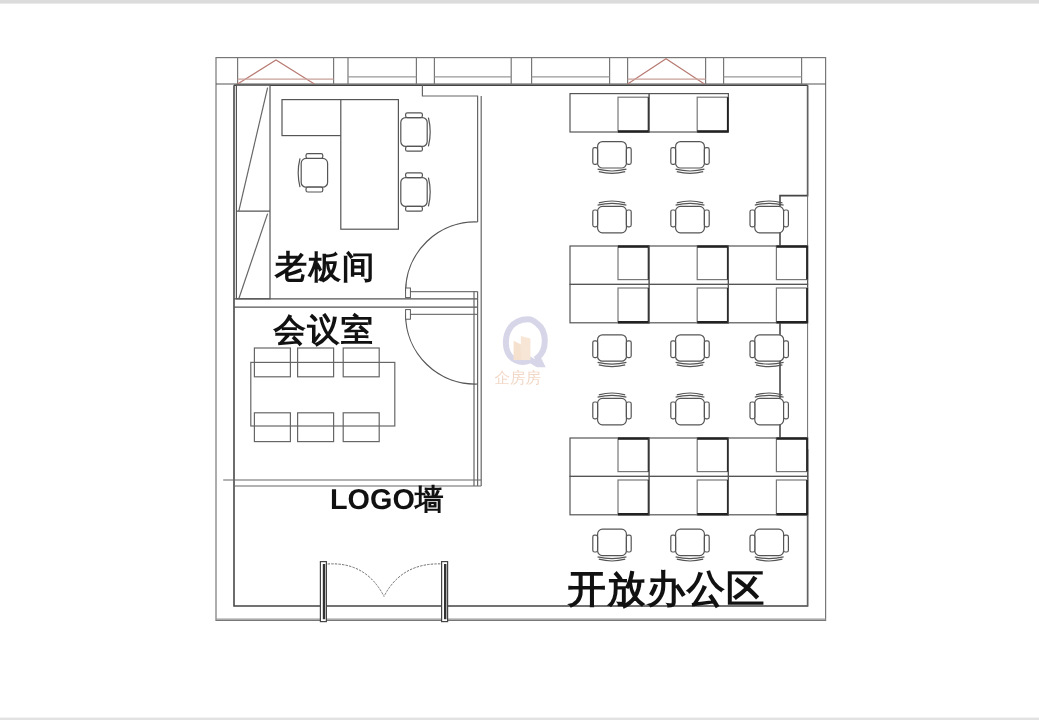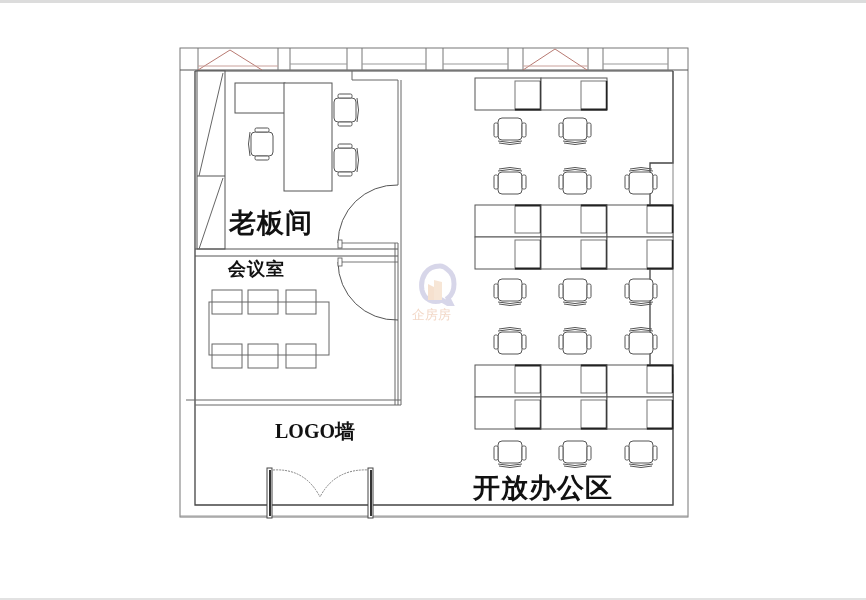--- a/index.html
+++ b/index.html
@@ -2,21 +2,21 @@
 <html><head>
 <meta charset="utf-8">
 <style>
   html, body { margin: 0; padding: 0; background: #ffffff; }
   body { width: 866px; height: 600px; position: relative; overflow: hidden;
          font-family: "DejaVu Sans", "Liberation Sans", sans-serif; }
   .top-strip { position: absolute; left: 0; top: 0; width: 866px; height: 3px; background: #dcdcdc; }
   .bottom-strip { position: absolute; left: 0; bottom: 0; width: 866px; height: 2px; background: #e2e2e2; }
   #plan { position: absolute; left: 0; top: 0; width: 866px; height: 600px; }
   .room-label { position: absolute; color: #111; font-weight: bold; white-space: nowrap;
-                font-family: Liberation Serif, serif; letter-spacing: 1px; }
+                font-family: Liberation Sans, sans-serif; letter-spacing: 1px; }
   .watermark { position: absolute; left: 412px; top: 262px; width: 50px; height: 72px; opacity: 0.55; }
   .watermark-text { position: absolute; left: 0; top: 44px; width: 50px; text-align: left;
                     font-size: 13px; color: #e8b89a; font-family: "DejaVu Sans", sans-serif; }
 </style>
 </head>
 <body>
 
 <div class="top-strip"></div>
 
 <svg id="plan" viewBox="0 0 866 600" xmlns="http://www.w3.org/2000/svg">
@@ -206,17 +206,17 @@
 <div class="watermark">
   <svg width="50" height="44" viewBox="0 0 50 44">
     <path d="M28 4 C14 4 8 16 10 28 C12 38 22 42 30 38 L40 44 L36 36 C44 30 44 14 36 8 C33 5 30 4 28 4 Z" fill="none" stroke="#b8b6d8" stroke-width="5"></path>
     <path d="M16 22 L16 38 L24 38 L24 26 Z" fill="#efc9a8"></path>
     <path d="M22 18 L22 38 L30 38 L30 20 Z" fill="#f2d3b6"></path>
   </svg>
   <div class="watermark-text">企房房</div>
 </div>
 
 <div class="room-label" style="left:229px; top:205px; font-size:27px;">老板间</div>
-<div class="room-label" style="left:228px; top:257px; font-size:18px;">会议室</div>
-<div class="room-label" style="left:275px; top:418px; font-size:20px; letter-spacing:0;">LOGO墙</div>
-<div class="room-label" style="left:473px; top:470px; font-size:27px;">开放办公区</div>
+<div class="room-label" style="left:228px; top:257px; font-size:27px;">会议室</div>
+<div class="room-label" style="left:275px; top:400px; font-size:24px; letter-spacing:0;">LOGO墙</div>
+<div class="room-label" style="left:473px; top:470px; font-size:32px;">开放办公区</div>
 
 <div class="bottom-strip"></div>
 
 </body></html>

